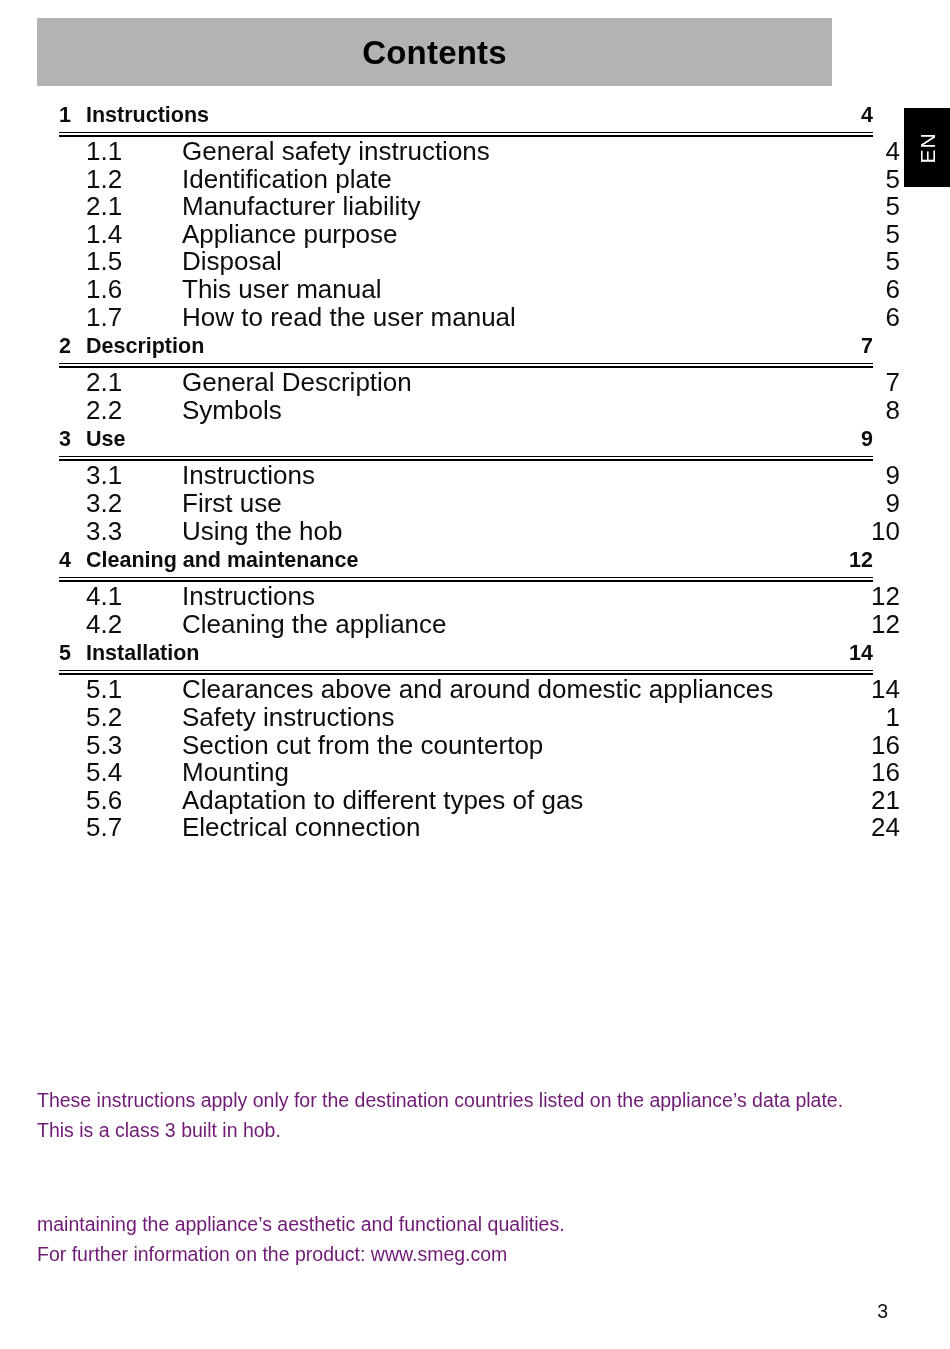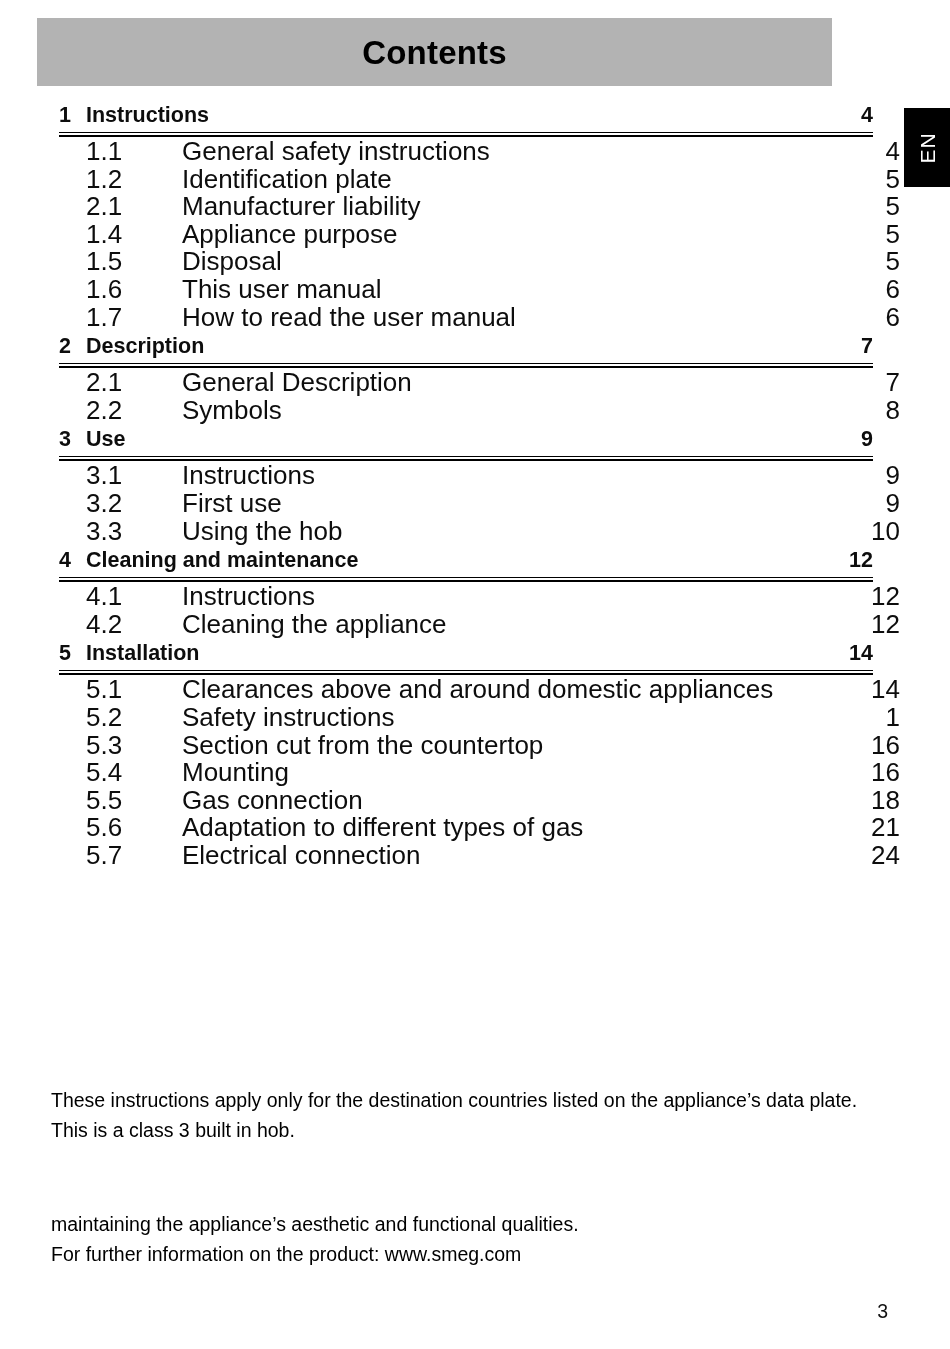--- a/index.html
+++ b/index.html
@@ -140,22 +140,21 @@
     min-width: 26px;
   }
 
   
   .note-block {
     position: absolute;
     left: 37px;
     width: 870px;
     font-size: 19.5px;
     line-height: 30px;
-    color: #000000;
-    margin-left: 14px;
+    color: #701a75;
   }
   .note-block-a { top: 1085px; }
   .note-block-b { top: 1209px; }
   .note-line { white-space: nowrap; }
 
   .page-number {
     position: absolute;
     right: 62px;
     top: 1300px;
     font-size: 19.5px;
@@ -315,25 +314,20 @@
       </div>
       <div class="toc-row sub-row">
         <span class="num">5.3</span>
         <span class="label">Section cut from the countertop</span>
         <span class="page">16</span>
       </div>
       <div class="toc-row sub-row">
         <span class="num">5.4</span>
         <span class="label">Mounting</span>
         <span class="page">16</span>
-      </div>
-      <div class="toc-row sub-row">
-        <span class="num">5.5</span>
-        <span class="label">Gas connection</span>
-        <span class="page">18</span>
       </div>
       <div class="toc-row sub-row">
         <span class="num">5.6</span>
         <span class="label">Adaptation to different types of gas</span>
         <span class="page">21</span>
       </div>
       <div class="toc-row sub-row">
         <span class="num">5.7</span>
         <span class="label">Electrical connection</span>
         <span class="page">24</span>

